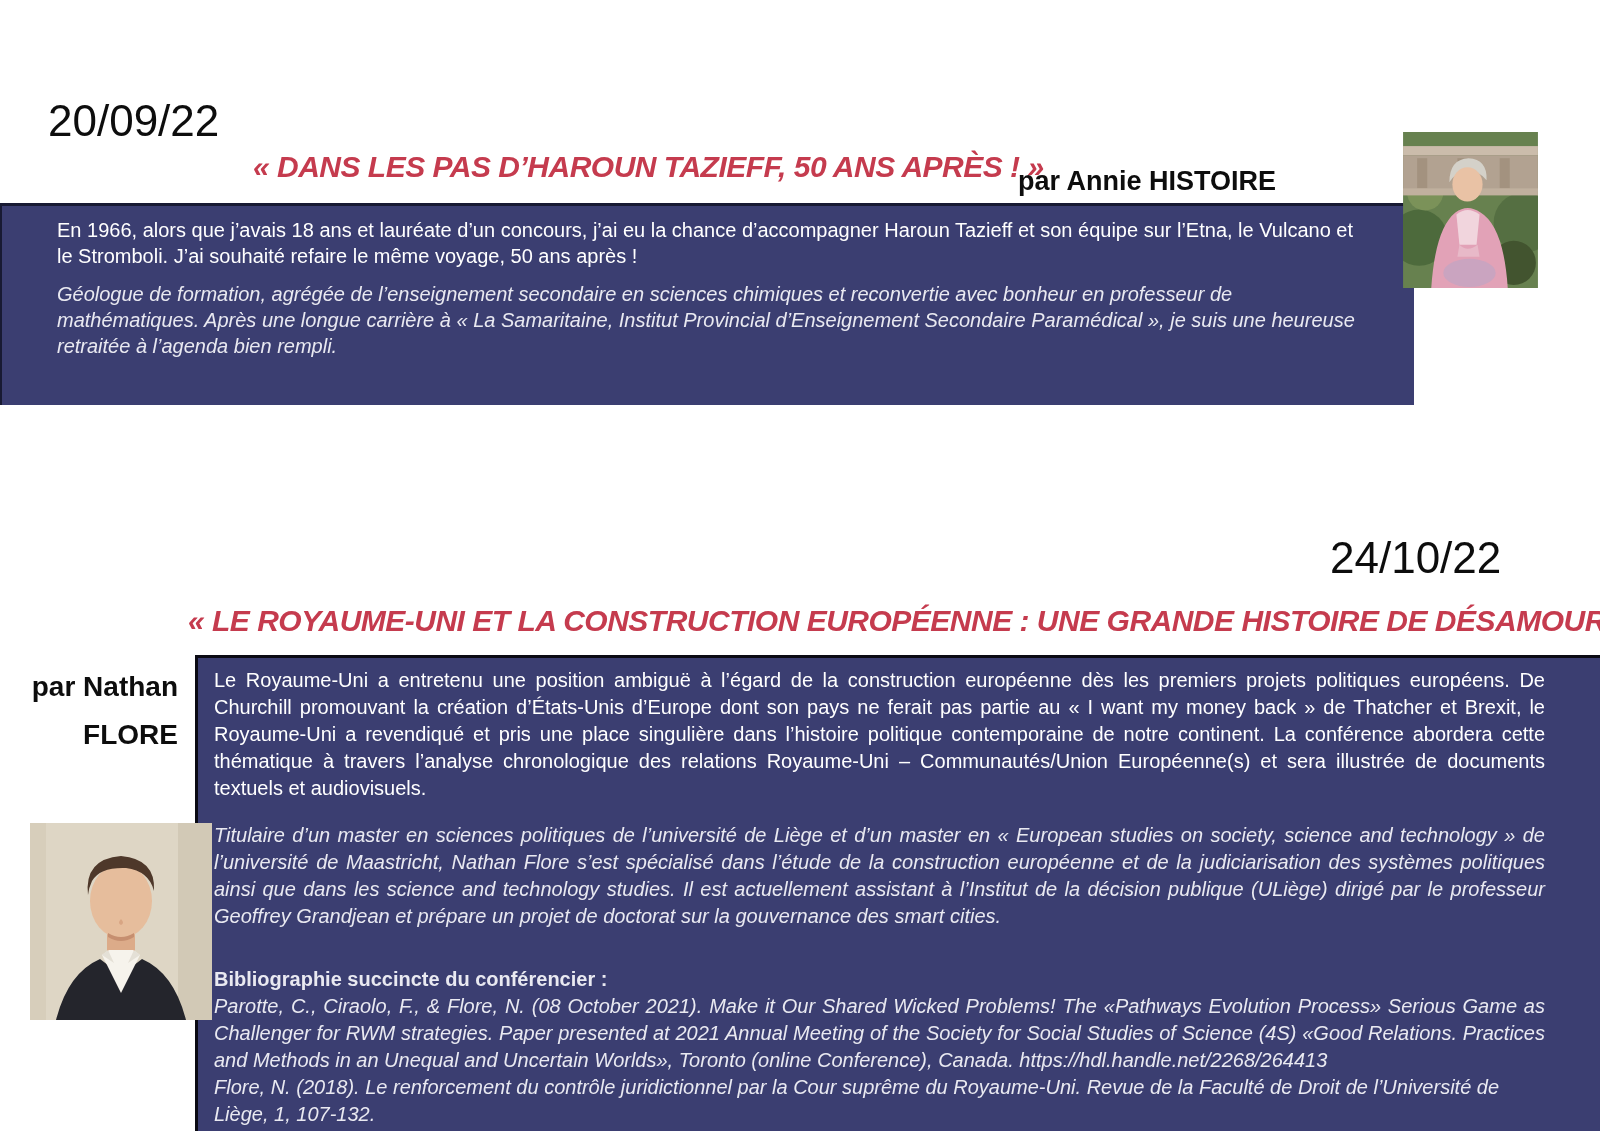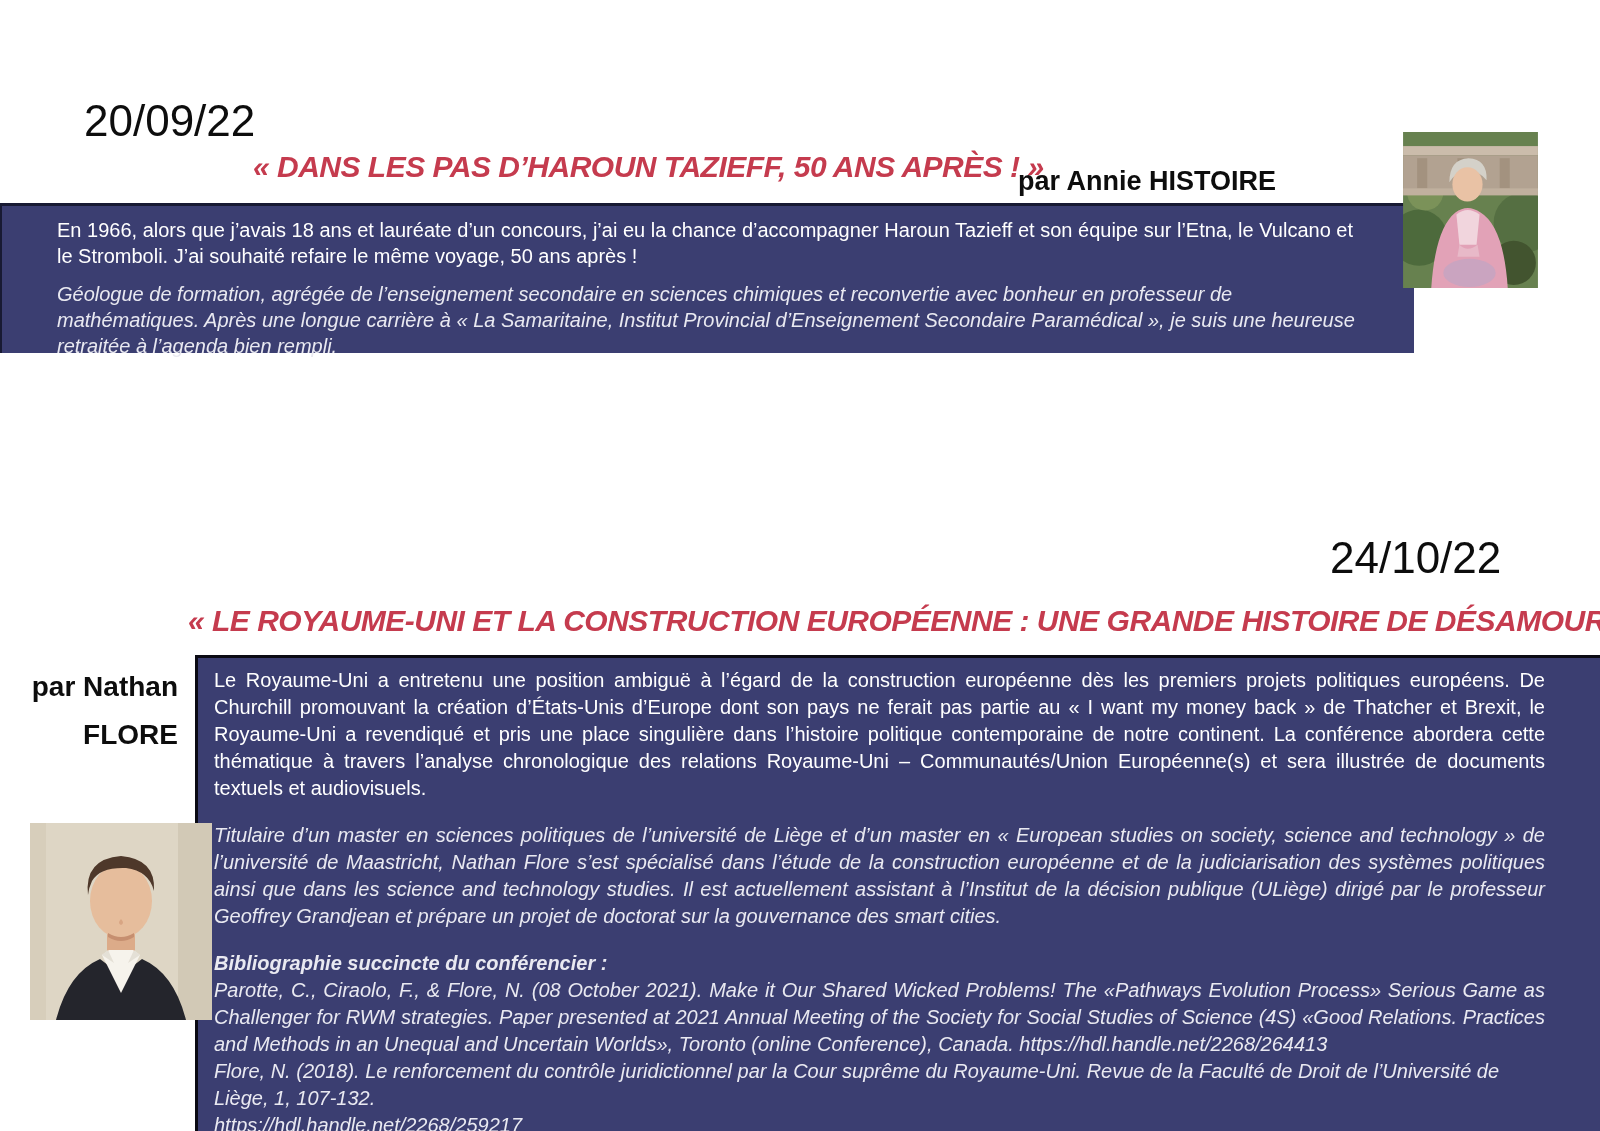--- a/index.html
+++ b/index.html
@@ -33,54 +33,54 @@
   }
   .bluebox{
     position:absolute;
     background:#3b3e71;
     color:#ffffff;
     font-size:20px;
     line-height:26px;
     box-sizing:border-box;
   }
   #box1{
-    left:0;top:203px;width:1414px;height:150px;
+    left:0;top:203px;width:1414px;height:202px;
     border-top:3px solid #181a33;
     border-left:2px solid #181a33;
     padding:11px 55px 0 55px;
   }
   #box2{
     left:195px;top:655px;width:1405px;height:592px;
     border:3px solid #0b0b14;
     border-right:none;border-bottom:none;
     padding:9px 55px 0 16px;
     line-height:27px;
   }
   .para{margin:0 0 0 0;}
   .gap-sm{height:12px;}
   .gap-md{height:20px;}
   .italic{font-style:italic;color:#e9e9f1;}
   .justify{text-align:justify;}
-  .bold-italic{font-weight:bold;font-style:italic;color:#e9e9f1;}
+  .bold-italic{font-weight:bold;color:#e9e9f1;margin-top:16px;}
   #speaker2{
     position:absolute;left:20px;top:663px;width:158px;
     font-size:28px;font-weight:bold;color:#0d0d0d;
     text-align:right;line-height:48px;
   }
   .photo{
     position:absolute;
     display:block;
   }
   #photo1{left:1403px;top:132px;width:135px;height:156px;}
   #photo2{left:30px;top:823px;width:182px;height:197px;}
 </style>
 </head>
 <body>
 
-<div class="date" style="left:48px;top:96px;margin-left:36px;">20/09/22</div>
+<div class="date" style="left:48px;top:96px;">20/09/22</div>
 
 <div class="red-title" style="left:253px;top:150px;">« DANS LES PAS D’HAROUN TAZIEFF, 50 ANS APRÈS ! »</div>
 
 <div class="speaker" style="left:1018px;top:166px;">par Annie HISTOIRE</div>
 
 <div id="box1" class="bluebox">
   <p class="para">En 1966, alors que j’avais 18 ans et lauréate d’un concours, j’ai eu la chance d’accompagner Haroun Tazieff et son équipe sur l’Etna, le Vulcano et le Stromboli. J’ai souhaité refaire le même voyage, 50 ans après !</p>
   <div class="gap-sm"></div>
   <p class="para italic">Géologue de formation, agrégée de l’enseignement secondaire en sciences chimiques et reconvertie avec bonheur en professeur de mathématiques. Après une longue carrière à « La Samaritaine, Institut Provincial d’Enseignement Secondaire Paramédical », je suis une heureuse retraitée à l’agenda bien rempli.</p>
 </div>

